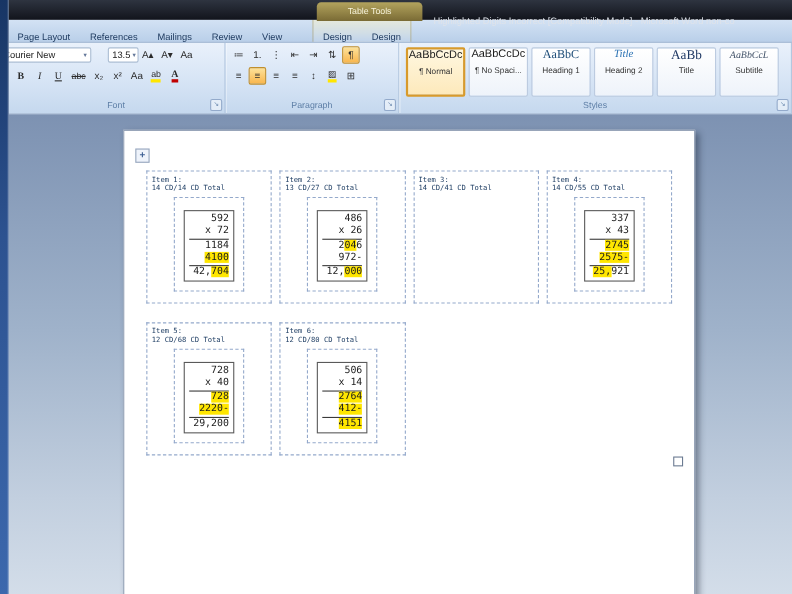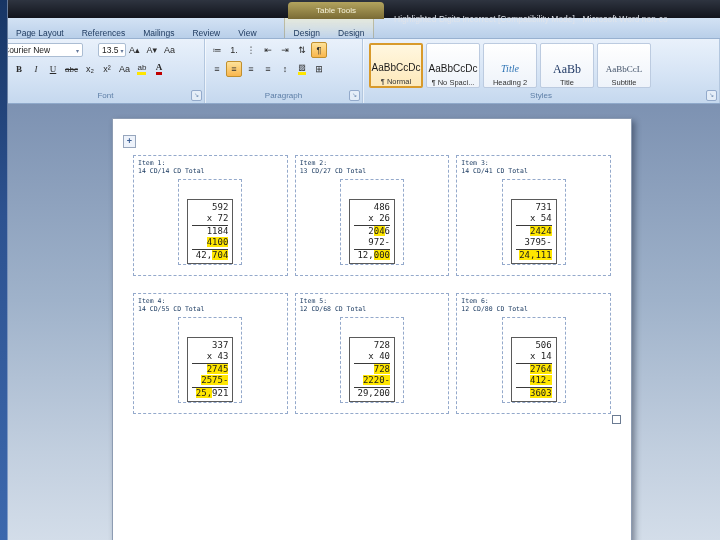--- a/index.html
+++ b/index.html
@@ -34,37 +34,37 @@
   .rb .g-b{font-weight:bold;font-family:"Liberation Serif",serif}
   .rb .g-i{font-style:italic;font-family:"Liberation Serif",serif}
   .rb .g-u{text-decoration:underline;font-family:"Liberation Serif",serif}
   .rb .g-s{text-decoration:line-through;font-size:8px}
   .rb .bar-y{border-bottom:3px solid #ffe600;line-height:9px;font-size:8px}
   .rb .bar-r{border-bottom:3px solid #c00000;line-height:9px;font-weight:bold;font-family:"Liberation Serif",serif}
   .font-group{width:198px}
   .para-group{width:158px}
   .styles-group{flex:1;overflow:hidden}
   .gallery{display:flex;gap:3px;padding:1px 2px}
-  .style-cell{width:54px;height:45px;border:1px solid #bccbe0;border-radius:2px;background:linear-gradient(#ffffff,#eef3fa);display:flex;flex-direction:column;align-items:center;justify-content:flex-end;flex:0 0 auto;box-sizing:border-box}
+  .style-cell{width:54px;height:45px;border:1px solid #bccbe0;border-radius:2px;background:linear-gradient(#ffffff,#eef3fa);display:flex;flex-direction:column;align-items:center;justify-content:flex-start;flex:0 0 auto;box-sizing:border-box}
   .style-cell.selected{border:2px solid #d89a2b;background:linear-gradient(#fff7e0,#fde9bb)}
   .preview{font-size:10px;color:#1a1a1a;line-height:12px;white-space:nowrap}
   .preview.heading1{color:#1f4e79;font-family:"Liberation Serif",serif;font-size:11px}
   .preview.heading2{color:#2e74b5;font-family:"Liberation Serif",serif;font-style:italic;font-size:10px}
   .preview.title{color:#1f3864;font-family:"Liberation Serif",serif;font-size:12px}
-  .preview.subtitle{color:#44546a;font-family:"Liberation Serif",serif;font-size:9px}
+  .preview.subtitle{color:#44546a;font-style:italic;font-family:"Liberation Serif",serif;font-size:9px}
   .style-name{font-size:7.5px;color:#333;margin-top:3px;white-space:nowrap;overflow:hidden;max-width:52px}
 
   
   .docarea{position:absolute;left:0;top:104px;width:100%;height:436px;background:linear-gradient(#7d92b2,#9fb2ca 45%,#c2cfdf 80%,#d3dde9);overflow:hidden}
   .page{position:absolute;left:112px;top:14px;width:518px;height:560px;background:#fff;border:1px solid #8d9cb2;box-shadow:3px 3px 6px rgba(20,30,50,.45)}
   .move-handle{position:absolute;left:10px;top:16px;width:11px;height:11px;border:1px solid #97a6bd;background:#eef3fb;color:#3c5f94;font-size:9px;line-height:10px;text-align:center;font-weight:bold}
-  .worksheet{position:absolute;left:20px;top:36px;width:478px;display:grid;grid-template-columns:repeat(3,1fr);column-gap:7px;row-gap:17px}
+  .worksheet{position:absolute;left:20px;top:36px;width:478px;display:grid;grid-template-columns:repeat(4,1fr);column-gap:7px;row-gap:17px}
   .cell{height:121px;border:1px dashed #94a9cb;position:relative;padding:3px 4px;box-sizing:border-box;background:#fff}
   .cell-head,.cell-sub{font-family:"DejaVu Sans Mono",monospace;font-size:6.5px;color:#17375e;line-height:8px;white-space:nowrap;overflow:hidden}
-  .frame{width:64px;height:86px;border:1px dashed #94a9cb;margin:4px auto 0;display:flex;justify-content:center;align-items:flex-end;padding-top:3px;box-sizing:border-box}
+  .frame{width:64px;height:86px;border:1px dashed #94a9cb;margin:4px auto 0;display:flex;justify-content:center;align-items:center;padding-top:3px;box-sizing:border-box}
   .prob{background:#fff;border:1px solid #5a5a5a;padding:2px 4px;font-family:"DejaVu Sans Mono",monospace;font-size:9px;line-height:11.5px;color:#1c1c1c;text-align:right;min-width:36px}
   .pl{white-space:pre}
   .pl.u{border-bottom:1px solid #3a3a3a}
   .hl{background:#ffe600}
   .resize-handle{position:absolute;right:-10px;bottom:-10px;width:7px;height:7px;background:#fff;border:1px solid #6b7b92}
 </style>
 </head>
 <body>
 
 <div class="window">
@@ -212,20 +212,24 @@
         <div class="gallery" id="styles-gallery">
             <div class="style-cell selected">
               <div class="preview ">AaBbCcDc</div>
               <div class="style-name">¶ Normal</div>
             </div>
             <div class="style-cell">
               <div class="preview ">AaBbCcDc</div>
               <div class="style-name">¶ No Spaci...</div>
             </div>
             <div class="style-cell">
+              <div class="preview heading1">AaBbC</div>
+              <div class="style-name">Heading 1</div>
+            </div>
+            <div class="style-cell">
               <div class="preview heading2">Title</div>
               <div class="style-name">Heading 2</div>
             </div>
             <div class="style-cell">
               <div class="preview title">AaBb</div>
               <div class="style-name">Title</div>
             </div>
             <div class="style-cell">
               <div class="preview subtitle">AaBbCcL</div>
               <div class="style-name">Subtitle</div>
@@ -267,29 +271,20 @@
                 <div class="pl u"><span>x 26</span></div>
                 <div class="pl"><span>2</span><span class="hl">04</span><span>6</span></div>
                 <div class="pl u"><span>972-</span></div>
                 <div class="pl"><span>12,</span><span class="hl">000</span></div>
               </div>
             </div>
           </div>
           <div class="cell">
             <div class="cell-head">Item 3:</div>
             <div class="cell-sub">14 CD/41 CD Total</div>
-            <div class="frame">
-              <div class="prob">
-                <div class="pl"><span>731</span></div>
-                <div class="pl u"><span>x 54</span></div>
-                <div class="pl"><span class="hl">2424</span></div>
-                <div class="pl u"><span>3795-</span></div>
-                <div class="pl"><span class="hl">24,111</span></div>
-              </div>
-            </div>
           </div>
           <div class="cell">
             <div class="cell-head">Item 4:</div>
             <div class="cell-sub">14 CD/55 CD Total</div>
             <div class="frame">
               <div class="prob">
                 <div class="pl"><span>337</span></div>
                 <div class="pl u"><span>x 43</span></div>
                 <div class="pl"><span class="hl">2745</span></div>
                 <div class="pl u"><span class="hl">2575-</span></div>
@@ -312,20 +307,20 @@
           </div>
           <div class="cell">
             <div class="cell-head">Item 6:</div>
             <div class="cell-sub">12 CD/80 CD Total</div>
             <div class="frame">
               <div class="prob">
                 <div class="pl"><span>506</span></div>
                 <div class="pl u"><span>x 14</span></div>
                 <div class="pl"><span class="hl">2764</span></div>
                 <div class="pl u"><span class="hl">412-</span></div>
-                <div class="pl"><span class="hl">3603</span></div>
+                <div class="pl"><span class="hl">4151</span></div>
               </div>
             </div>
           </div>
         </div>
     </div>
   </div>
 </div>
 
 </body></html>

